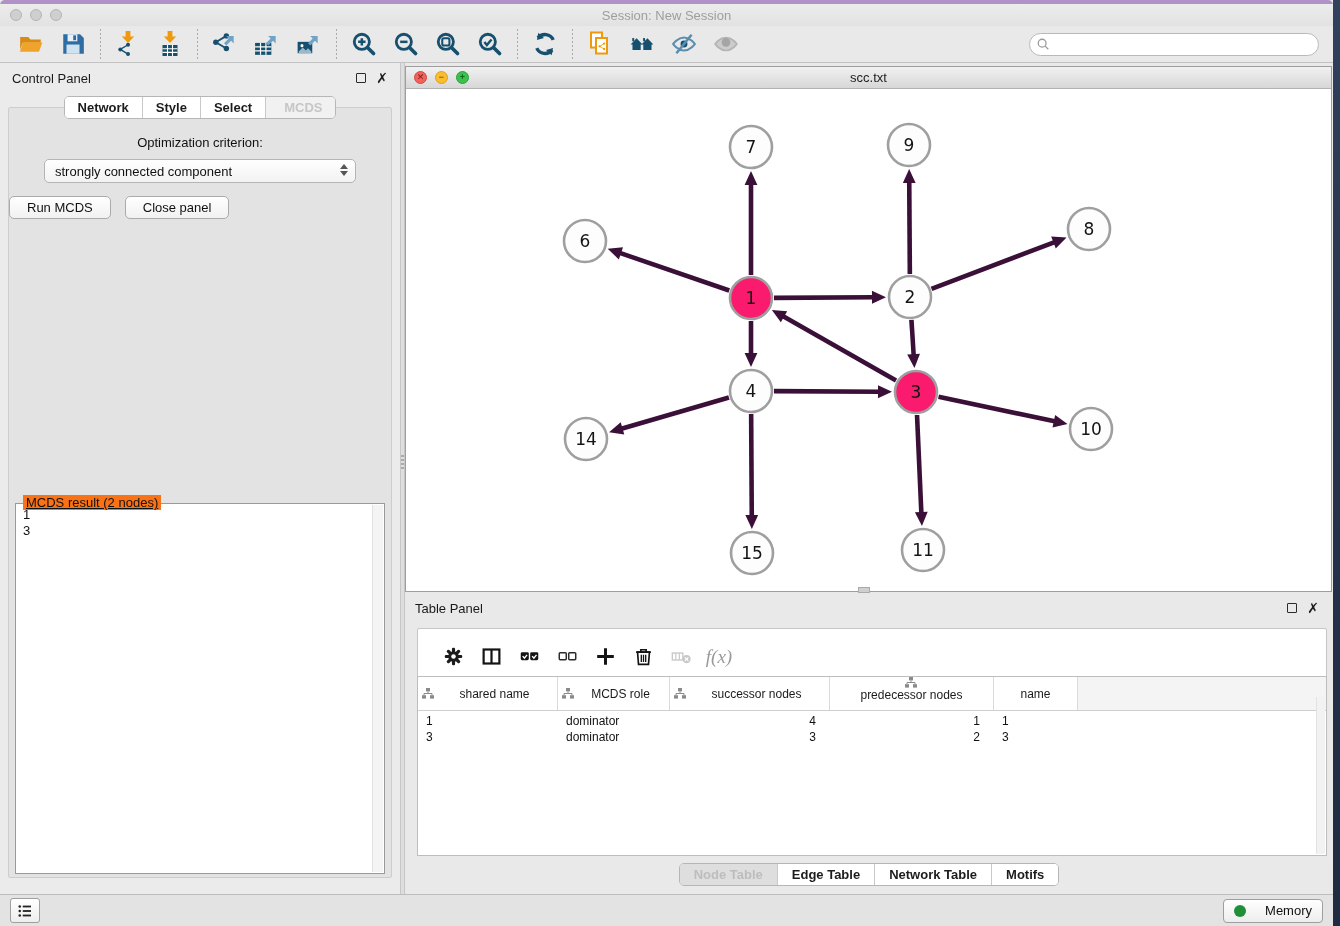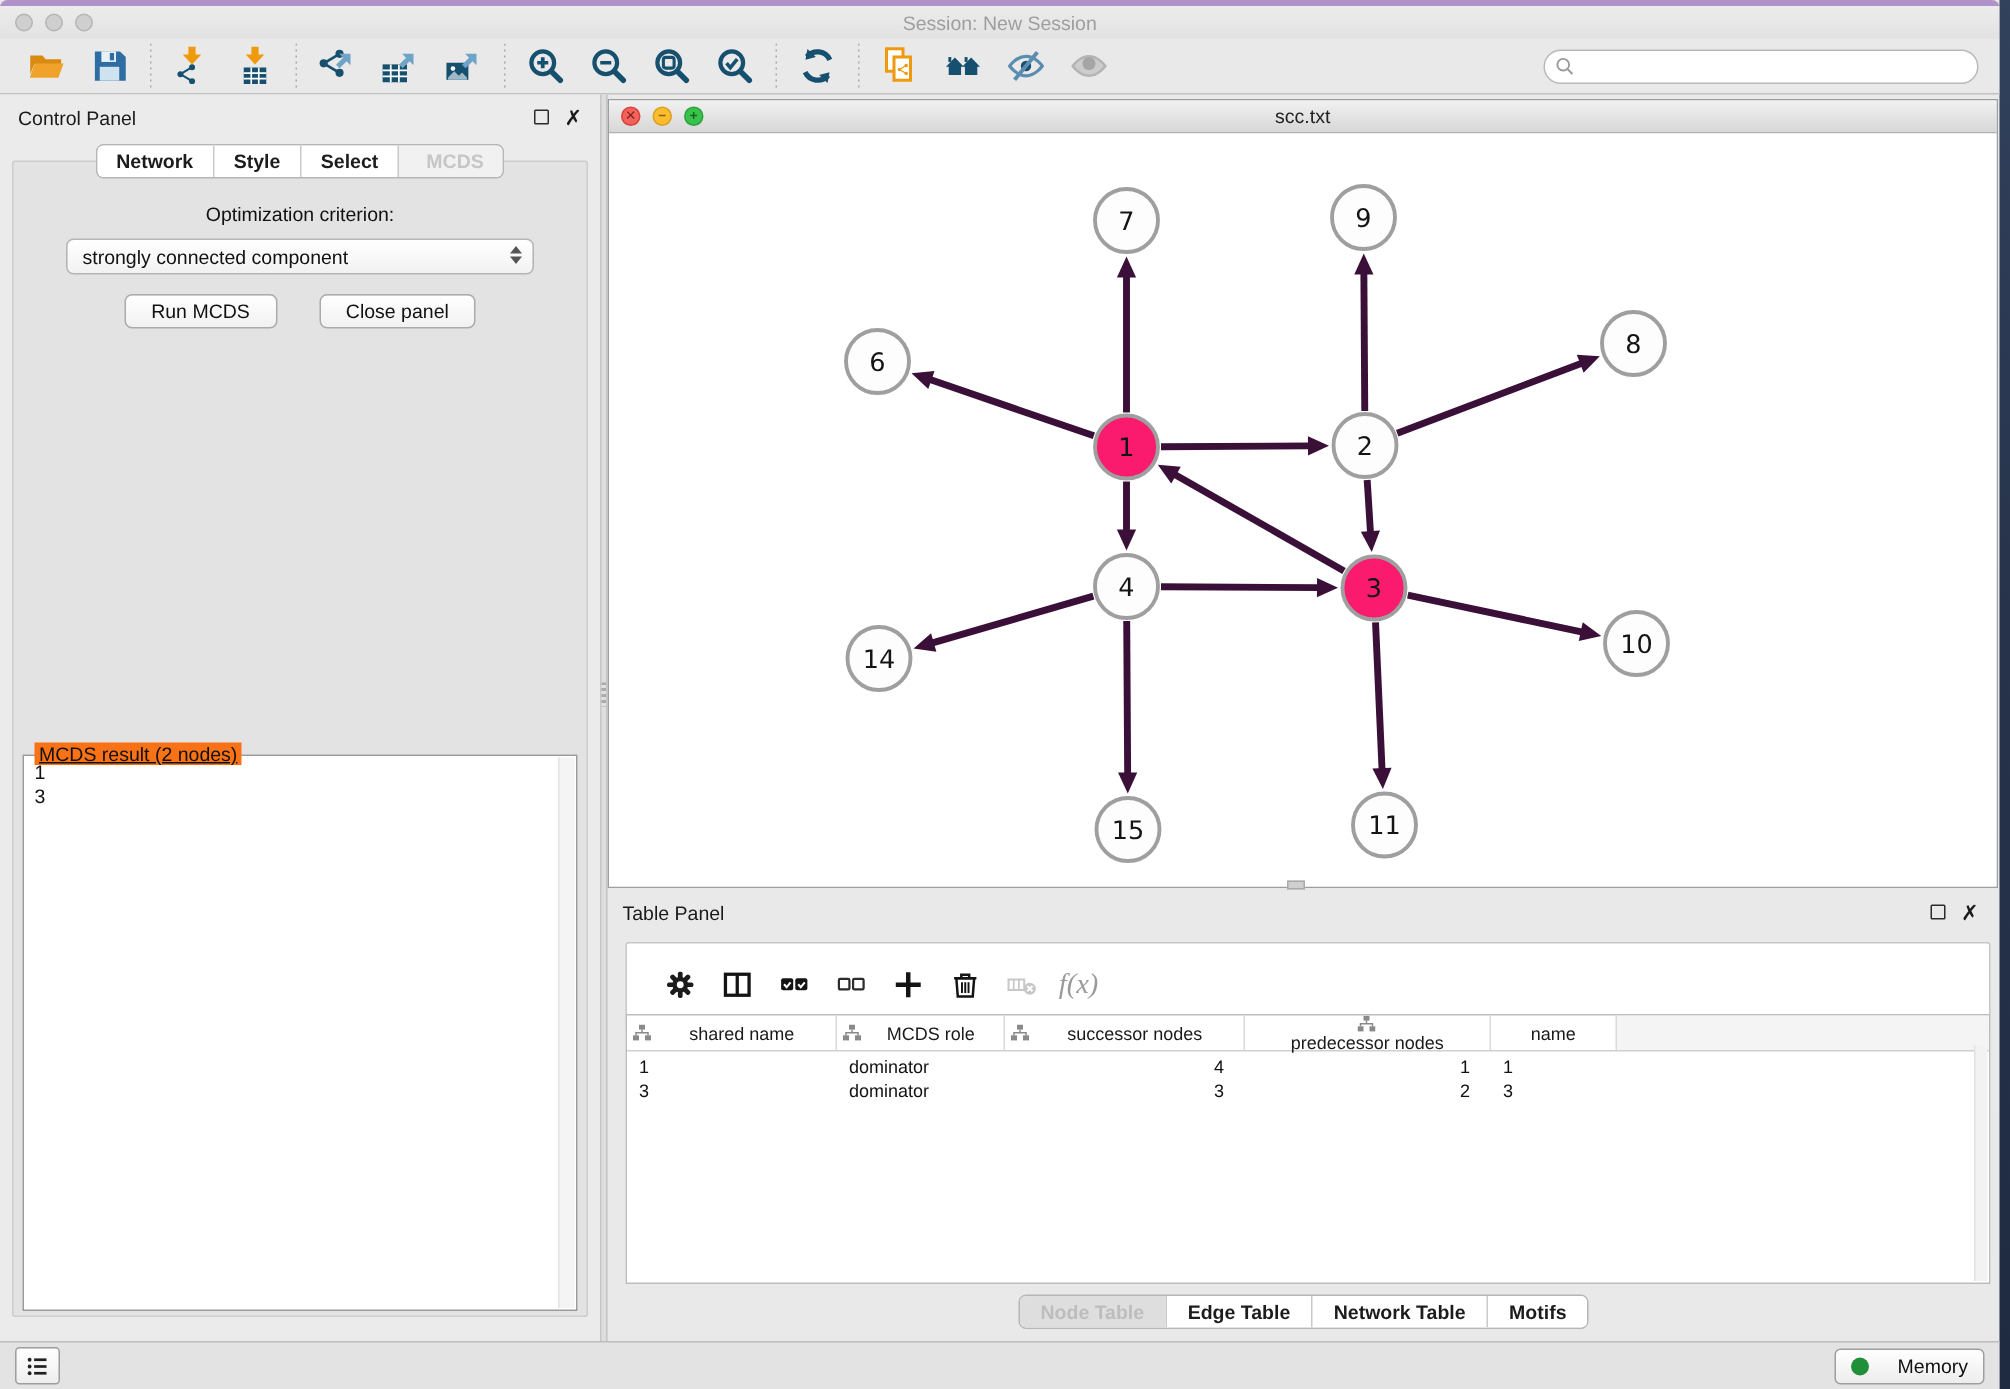--- a/index.html
+++ b/index.html
@@ -40,21 +40,21 @@
   .seg:first-child { border-left:none; }
   .seg.selected { background:#f1f1f1; color:#c6c6c6;padding-left:18px; }
   .cp-tabs { position:absolute; left:0; right:0; top:33px; z-index:2; }
   .cp-content { position:absolute; left:8px; right:8px; top:44px; bottom:16px; background:#e3e3e3; border:1px solid #cdcdcd; border-radius:2px; }
   .opt-label { margin-top:27px; text-align:center; font-size:13px; color:#111; }
   .mac-select { position:relative; width:312px; height:24px; margin:9px auto 0; background:linear-gradient(#ffffff,#f2f2f2); border:1px solid #b5b5b5; border-radius:5px; display:flex; align-items:center; padding:0 24px 0 10px; font-size:13px; color:#111; }
   .stepper { position:absolute; right:7px; top:4px; display:flex; flex-direction:column; gap:2px; }
   .stepper i { display:block; width:0; height:0; border-left:4px solid transparent; border-right:4px solid transparent; }
   .stepper .up { border-bottom:5px solid #555; }
   .stepper .dn { border-top:5px solid #555; }
-  .btn-row { margin-top:13px; display:flex; justify-content:center; gap:28px; }
+  .btn-row { margin-top:13px; display:flex; justify-content:flex-start; gap:14px; }
   .mac-btn { height:23px; padding:0 17px; font-size:13px; color:#111; background:linear-gradient(#ffffff,#f1f1f1); border:1px solid #ababab; border-radius:5px; }
   .result-box { position:absolute; left:6px; right:6px; top:387px; bottom:3px; }
   .result-legend { position:absolute; top:0; left:8px; background:#f97316; padding:0 3px; font-size:13px; color:#111; z-index:2;text-decoration:underline; }
   .result-area { position:absolute; left:0; right:0; top:8px; bottom:0; border:1px solid #9a9a9a; background:#fff; padding:3px 16px 3px 7px; overflow:hidden; }
   .result-line { font-size:13px; line-height:16px; color:#111; }
   .v-scroll { position:absolute; top:1px; bottom:1px; right:1px; width:11px; background:#f4f4f4; border-left:1px solid #e2e2e2; }
 
   
   .v-divider { position:absolute; left:400px; top:63px; width:5px; height:831px; background:#dedede; border-left:1px solid #c6c6c6; border-right:1px solid #c6c6c6; }
   .v-grip { margin-top:392px; margin-left:0px; width:3px; height:16px; background:repeating-linear-gradient(#aaa 0 2px,#e0e0e0 2px 4px); }
@@ -72,21 +72,21 @@
   .resize-grip { position:absolute; left:452px; bottom:-2px; width:12px; height:6px; background:#cfcfcf; border:1px solid #aaa; }
 
   
   .table-panel { position:absolute; left:405px; top:595px; width:928px; height:299px; }
   .tp-header { height:26px; display:flex; align-items:center; padding:0 14px 0 10px; }
   .tp-toolbar { position:absolute; left:12px; right:6px; top:33px; height:57px; background:#fff; border:1px solid #c6c6c6; border-radius:2px; display:flex; align-items:center; padding-left:16px; }
   .tt-btn { background:none; border:none; width:26px; height:26px; margin:0 6px; display:flex; align-items:center; justify-content:center; }
   .tt-btn svg { width:21px; height:21px; }
   .fx { font-family:"Liberation Serif","DejaVu Serif",serif; font-style:italic; font-size:19px; color:#9a9a9a; }
   .tp-table { position:absolute; left:12px; right:6px; top:81px; bottom:38px; background:#fff; border:1px solid #bdbdbd; overflow:hidden; }
-  .t-head { display:flex; height:24px; border-bottom:1px solid #cfcfcf; font-size:12px; color:#1a1a1a; }
+  .t-head { display:flex; height:34px; border-bottom:1px solid #cfcfcf; font-size:12px; color:#1a1a1a; }
   .t-hcell { display:flex; align-items:center; border-right:1px solid #dadada; padding:0 4px; }
   .t-hcell .hlabel { flex:1; text-align:center; }
   .t-hcell svg { width:12px; height:11px; margin-right:2px; flex:none; }
   .t-hfill { flex:1; background:#f4f4f4; }
   .t-body { font-size:12px; color:#111; }
   .t-row { display:flex; height:16px; align-items:center; }
   .t-row:first-child { margin-top:2px; }
   .t-cell { overflow:hidden; white-space:nowrap; }
   .t-scroll { position:absolute; top:20px; bottom:1px; right:1px; width:9px; background:#f2f2f2; border-left:1px solid #e2e2e2; }
   .tp-tabs { position:absolute; left:0; right:0; bottom:8px; }

